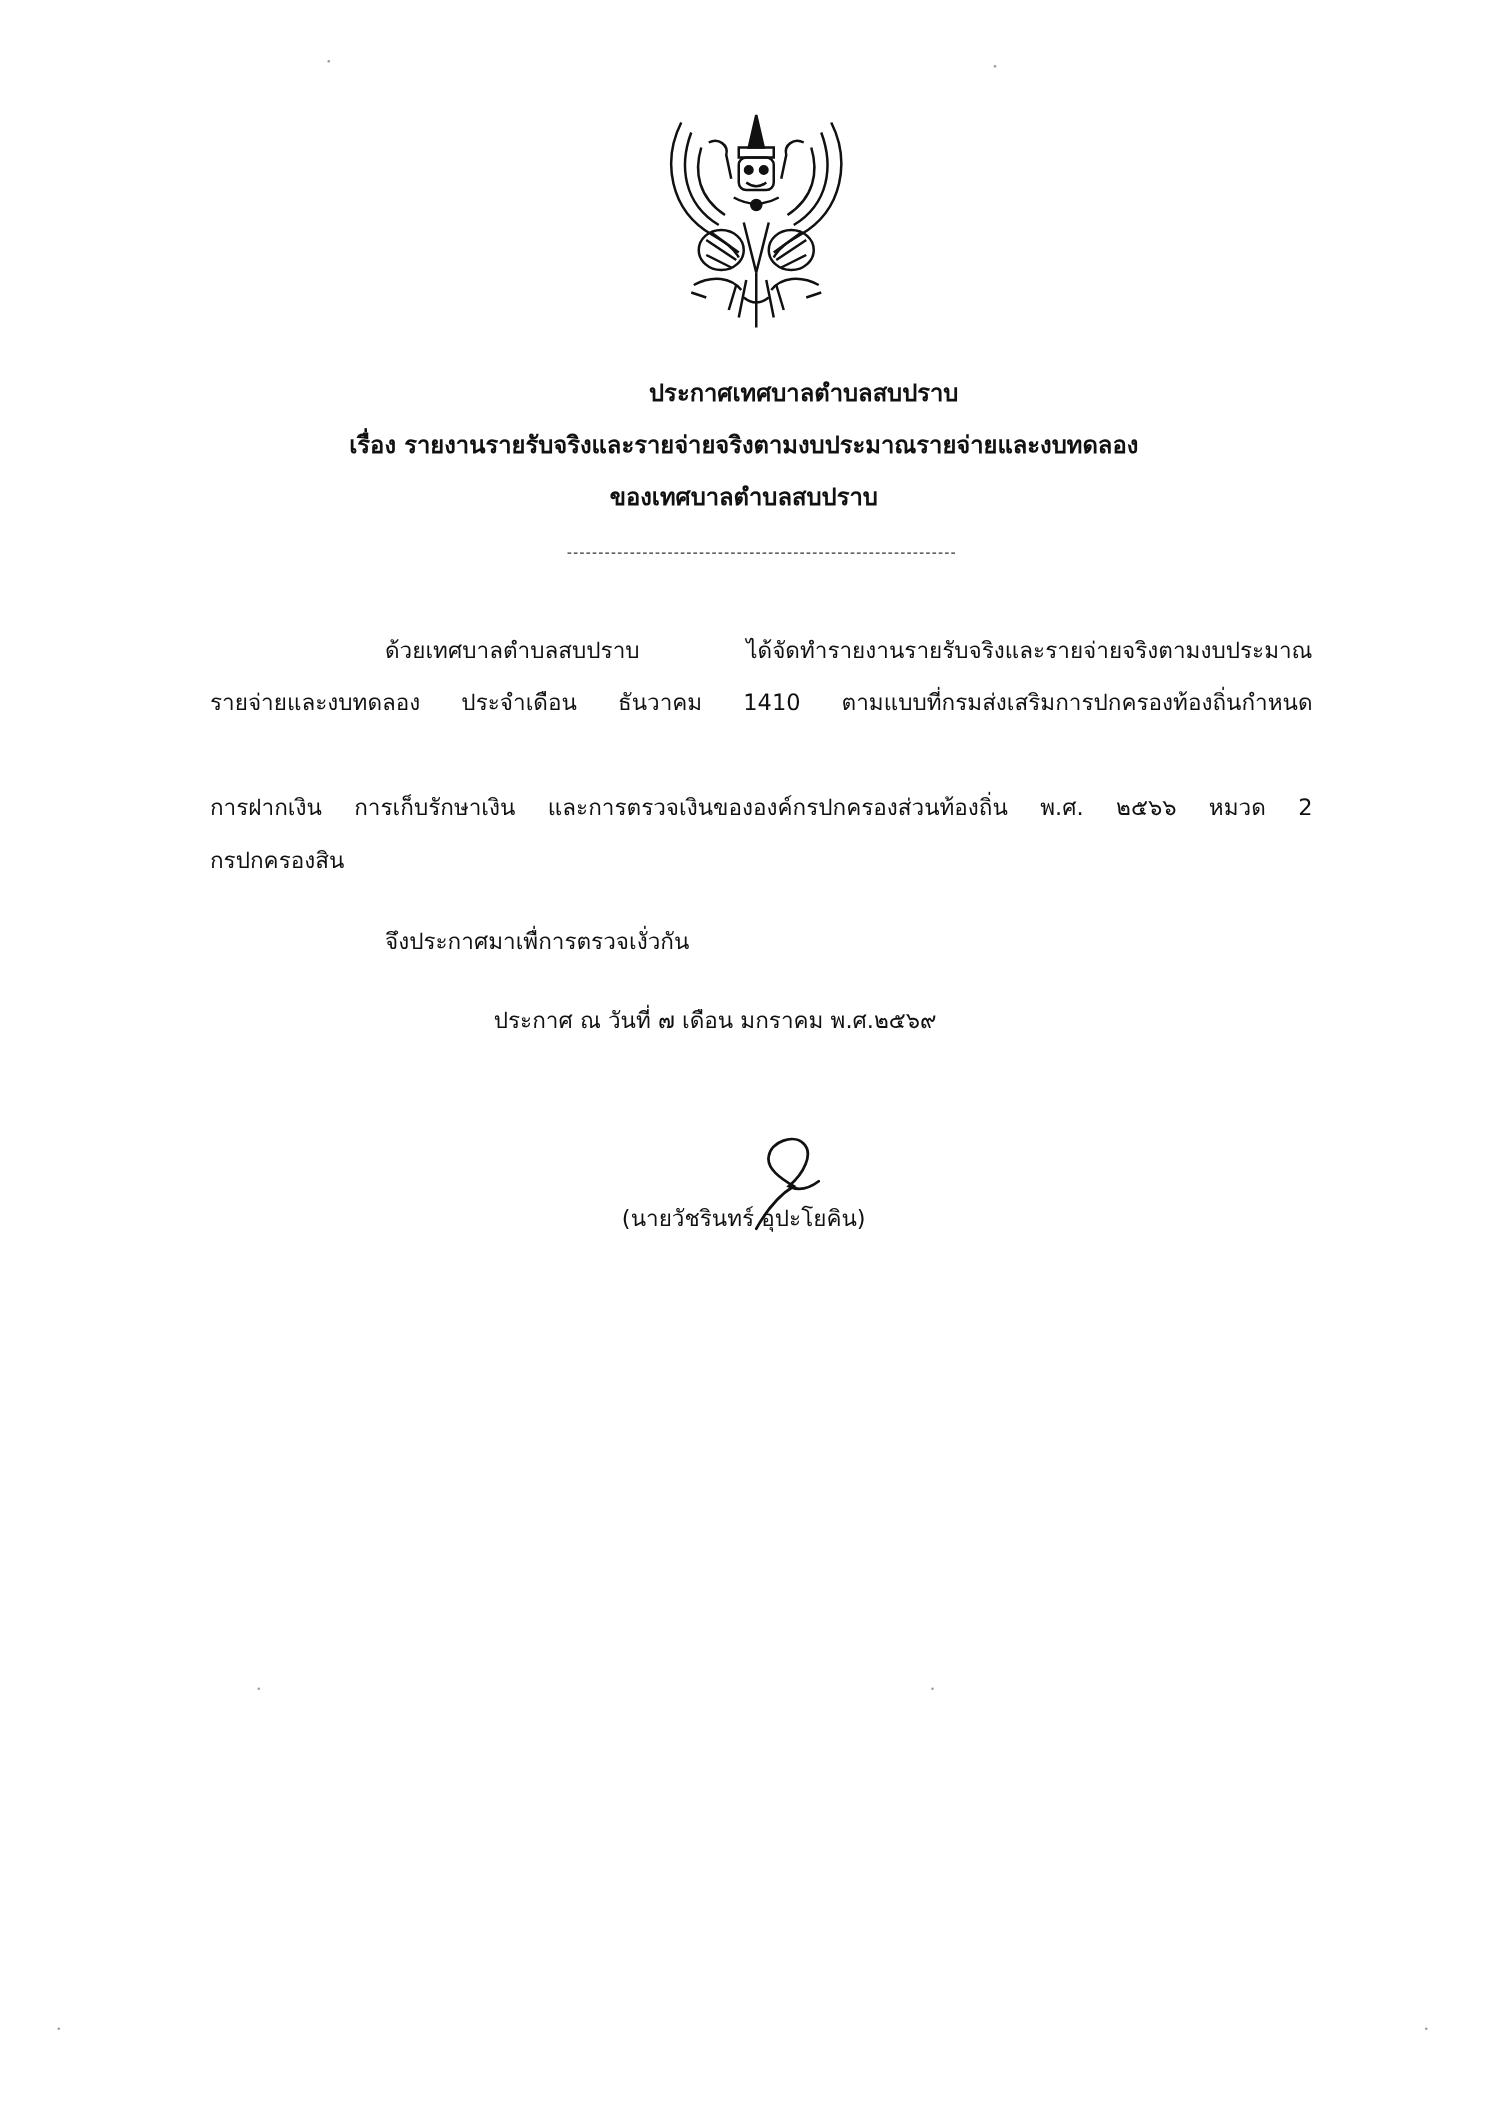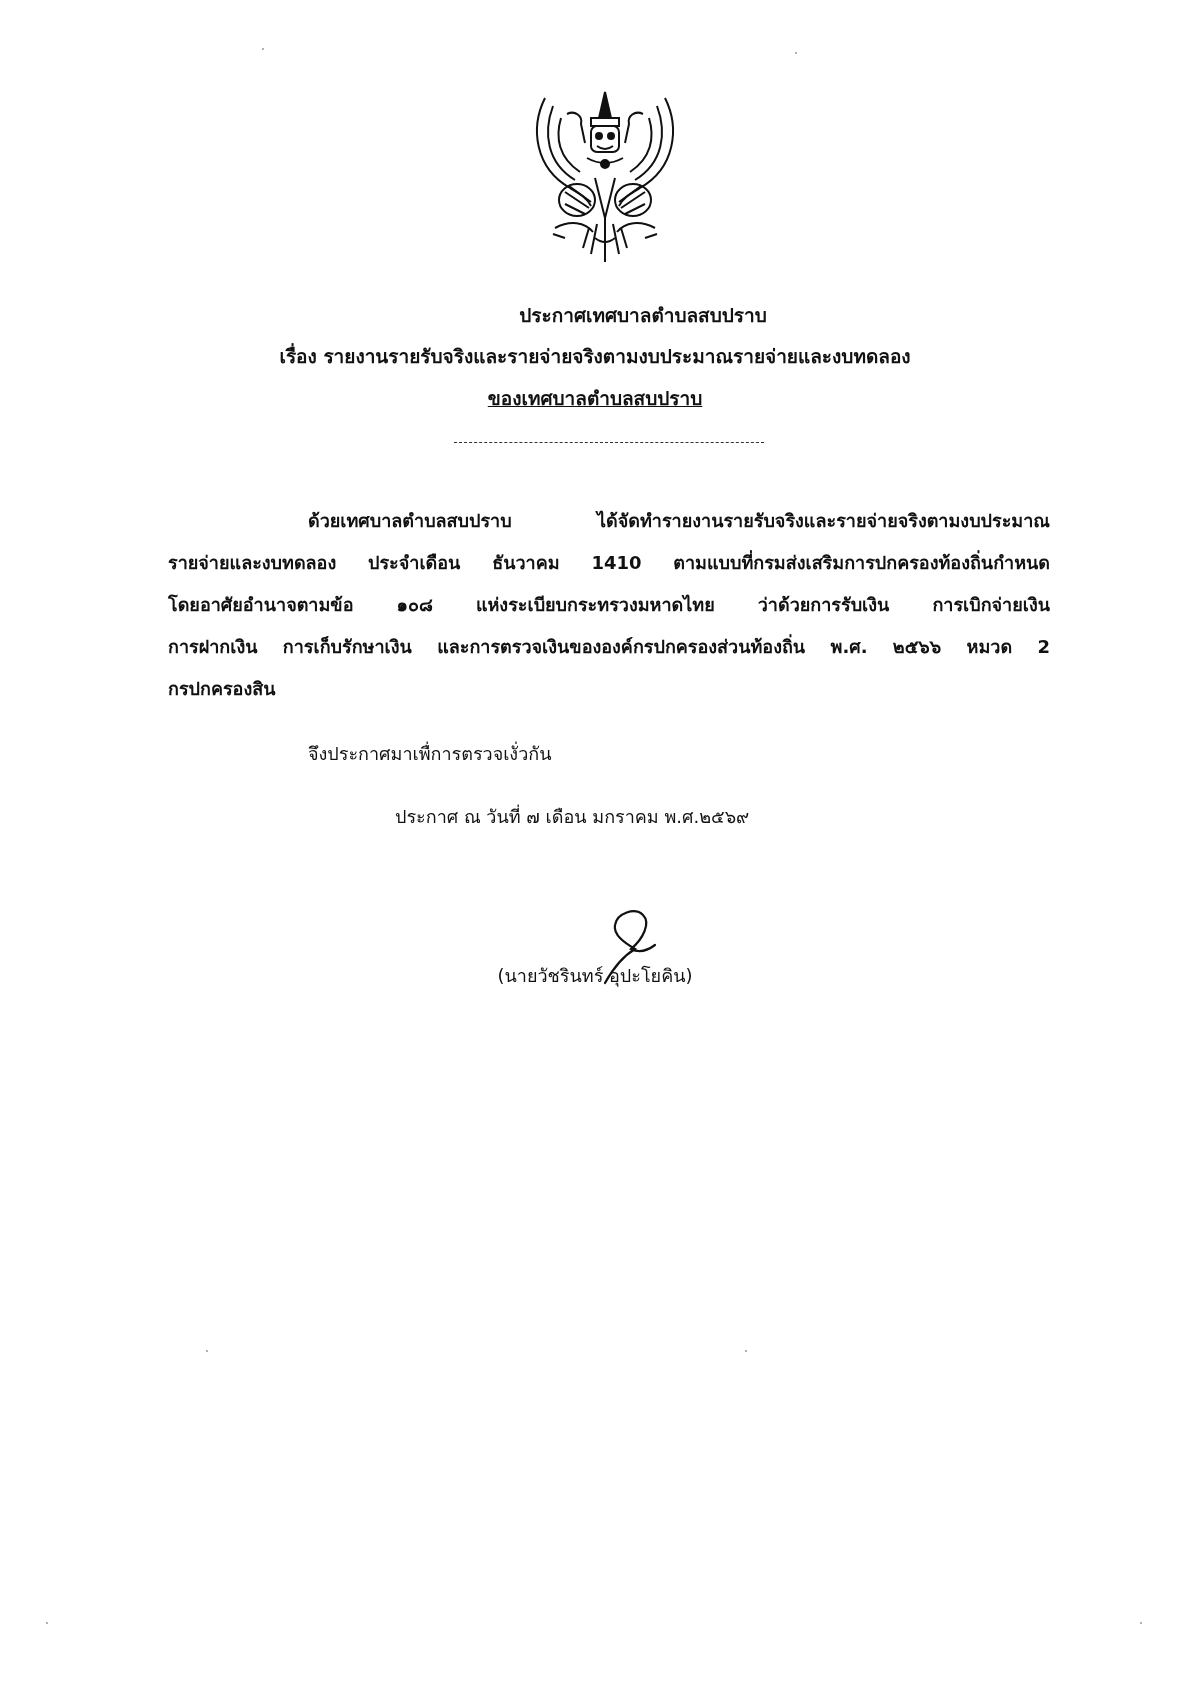--- a/index.html
+++ b/index.html
@@ -32,40 +32,39 @@
       position: absolute;
       left: 0;
       width: 1190px;
       text-align: center;
       font-size: 19px;
       font-weight: bold;
       line-height: 22px;
     }
     .t1 { top: 304px; margin-left: 48px; }
     .t2 { top: 345px; }
-    .t3 { top: 387px; text-decoration: underline; }
+    .t3 { top: 387px; }
     .divider {
       position: absolute;
       left: 454px;
       top: 442px;
       width: 310px;
       border-top: 1.5px dashed #333333;
     }
     .line {
       position: absolute;
       font-size: 18px;
       line-height: 22px;
       white-space: nowrap;
     }
     .body-line {
       left: 168px;
       width: 882px;
       text-align: justify;
       text-align-last: justify;
-      font-weight: bold;
     }
     .body-line.first {
       left: 308px;
       width: 742px;
     }
     .body-line.last {
       text-align-last: left;
     }
     .closing {
       left: 308px;
@@ -142,21 +141,20 @@
     </g>
   </svg>
 
   <div class="title-block t1">ประกาศเทศบาลตำบลสบปราบ</div>
   <div class="title-block t2">เรื่อง  รายงานรายรับจริงและรายจ่ายจริงตามงบประมาณรายจ่ายและงบทดลอง</div>
   <div class="title-block t3">ของเทศบาลตำบลสบปราบ</div>
   <div class="divider"></div>
 
   <div class="line body-line first" style="top:510px;">ด้วยเทศบาลตำบลสบปราบ  ได้จัดทำรายงานรายรับจริงและรายจ่ายจริงตามงบประมาณ</div>
   <div class="line body-line" style="top:552px;">รายจ่ายและงบทดลอง ประจำเดือน ธันวาคม 1410  ตามแบบที่กรมส่งเสริมการปกครองท้องถิ่นกำหนด</div>
-  <div class="line body-line" style="top:594px;">โดยอาศัยอำนาจตามข้อ ๑๐๘ แห่งระเบียบกระทรวงมหาดไทย ว่าด้วยการรับเงิน การเบิกจ่ายเงิน</div>
   <div class="line body-line" style="top:636px;">การฝากเงิน การเก็บรักษาเงิน และการตรวจเงินขององค์กรปกครองส่วนท้องถิ่น พ.ศ. ๒๕๖๖ หมวด 2</div>
   <div class="line body-line last" style="top:678px;">กรปกครองสิน</div>
 
   <div class="line closing" style="top:743px;">จึงประกาศมาเพื่การตรวจเงั่วกัน</div>
   <div class="line date" style="top:806px;">ประกาศ  ณ  วันที่  ๗  เดือน  มกราคม  พ.ศ.๒๕๖๙</div>
 
   <svg class="signature" viewBox="0 0 70 80">
     <path d="M10 78 C20 60, 30 50, 40 44 C30 38, 18 30, 20 20 C22 8, 40 2, 48 10 C56 18, 48 34, 36 44 C44 48, 52 46, 60 40" fill="none" stroke="#111" stroke-width="2.2" stroke-linecap="round"></path>
   </svg>
   <div class="sig-block" style="top:965px;">(นายวัชรินทร์  อุปะโยคิน)</div>

